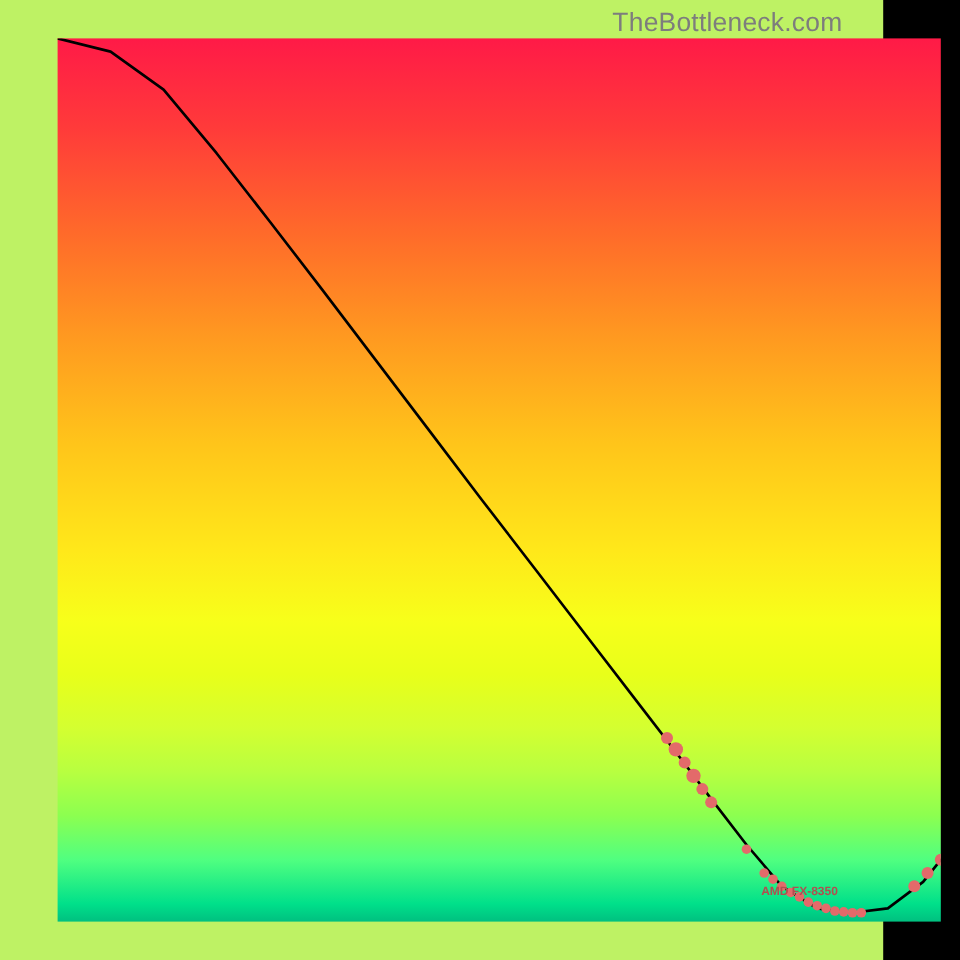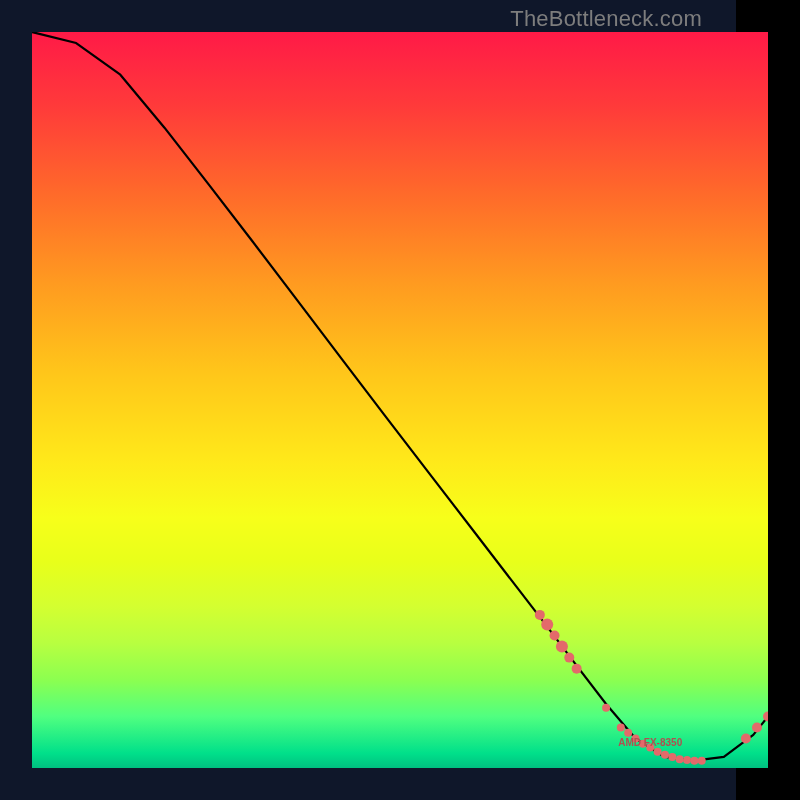--- a/index.html
+++ b/index.html
@@ -8,25 +8,25 @@
     width: 800px;
     height: 800px;
     background: #000;
     overflow: hidden;
     font-family: Arial, Helvetica, sans-serif;
   }
   .frame {
     position: relative;
     width: 736px;
     height: 800px;
-    background: #0f172a;
+    background: #bef264;
   }
   .plot-area {
     position: absolute;
-    left: 32px;
+    left: 48px;
     top: 32px;
     width: 736px;
     height: 736px;
     
     background: linear-gradient(
       to bottom,
       #ff1a47 0%,
       #ff3a3a 10%,
       #ff6a2a 22%,
       #ff9a20 34%,

